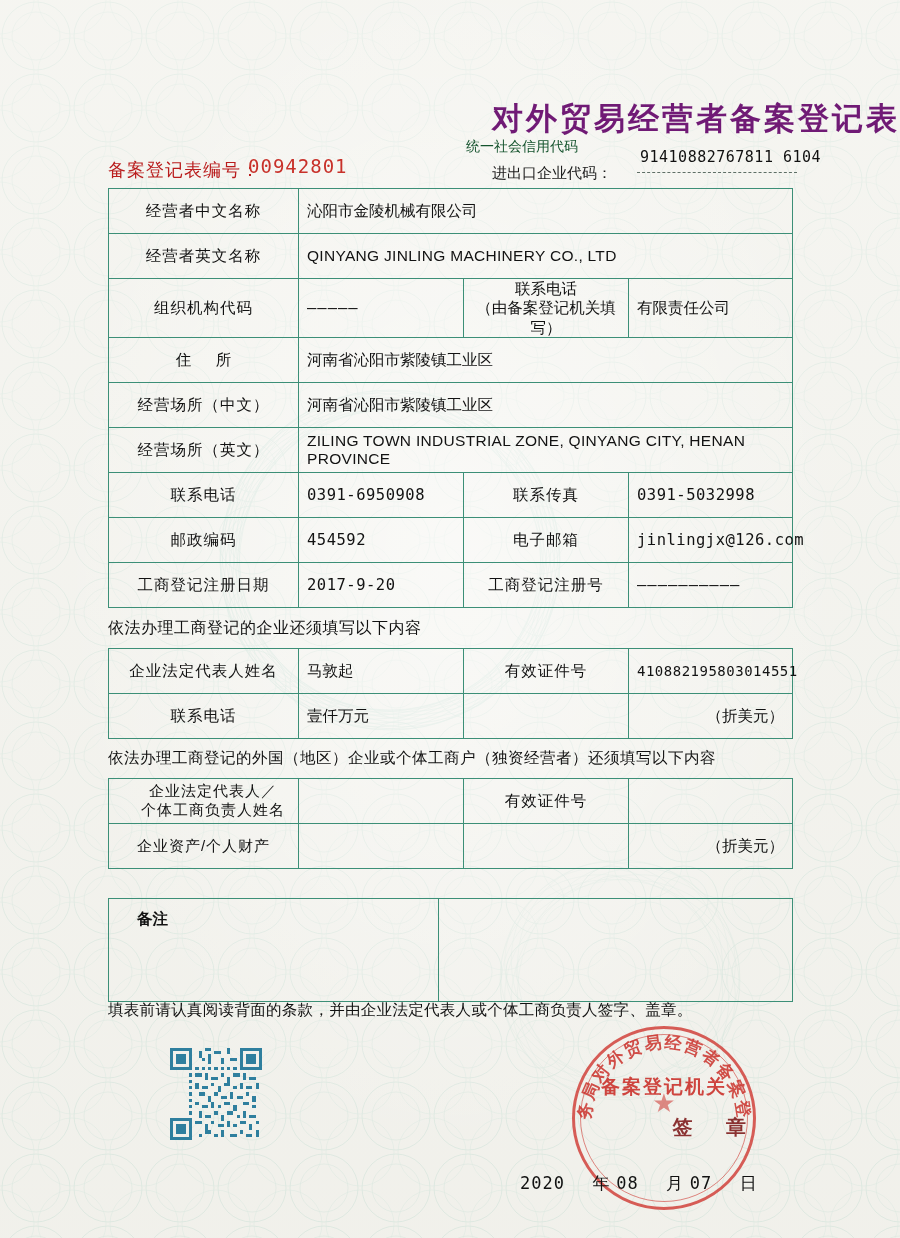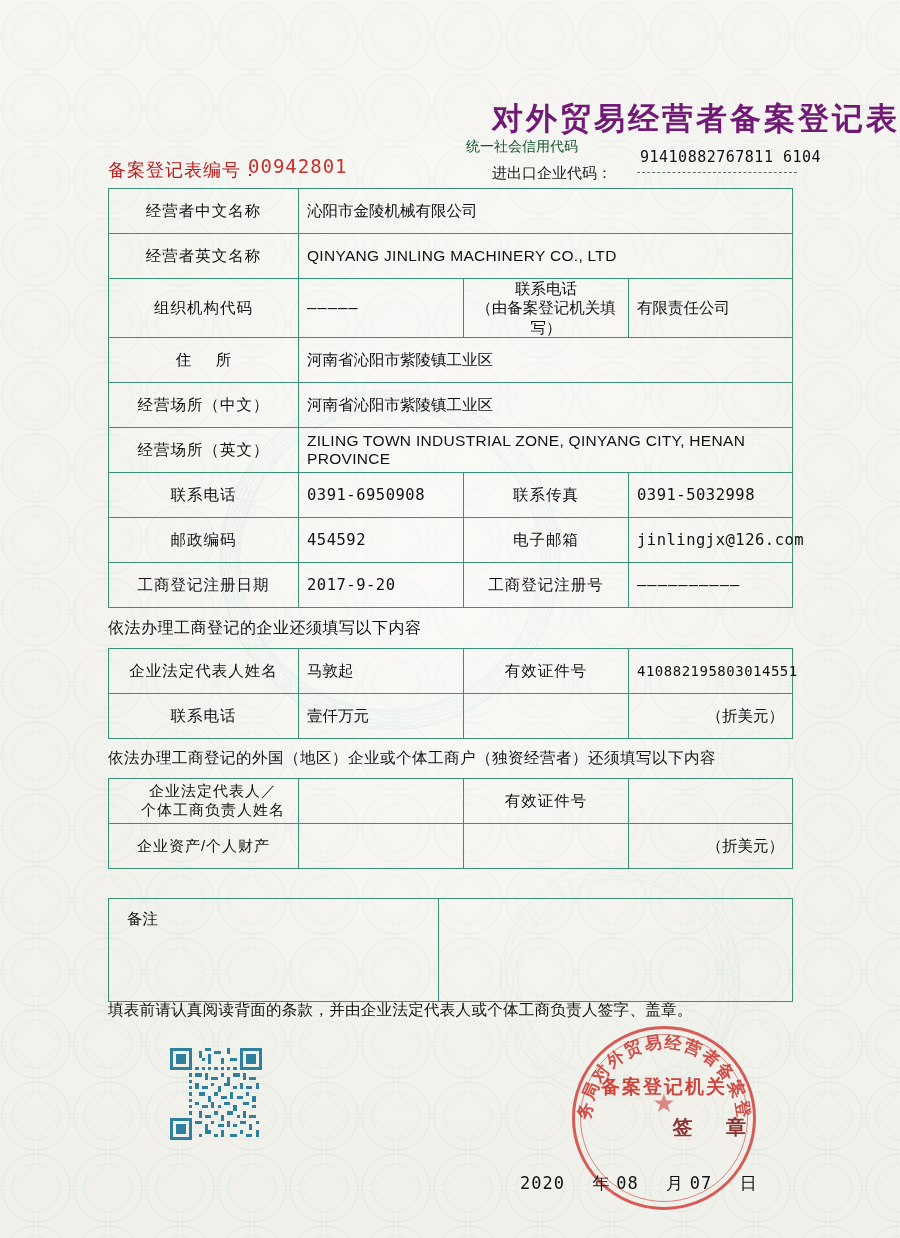--- a/index.html
+++ b/index.html
@@ -439,21 +439,21 @@
       </tbody>
     </table>
 
     <table class="tbl" style="left:108px; top:898px; width:684px;">
       <colgroup>
         <col style="width:330px">
         <col style="width:354px">
       </colgroup>
       <tbody>
         <tr>
-          <td style="height:92px; vertical-align:top; padding-top:10px; padding-left:18px;">备注</td>
+          <td style="height:92px; vertical-align:top; padding-top:10px; padding-left:28px;font-weight:bold;">备注</td>
           <td style="height:92px;"></td>
         </tr>
       </tbody>
     </table>
 
     <div class="footer-note">填表前请认真阅读背面的条款，并由企业法定代表人或个体工商负责人签字、盖章。</div>
 
     <div class="qr">
       <svg width="92" height="92" viewBox="0 0 29 29" xmlns="http://www.w3.org/2000/svg" shape-rendering="crispEdges">
         <rect width="29" height="29" fill="#ffffff" fill-opacity="0"></rect>

